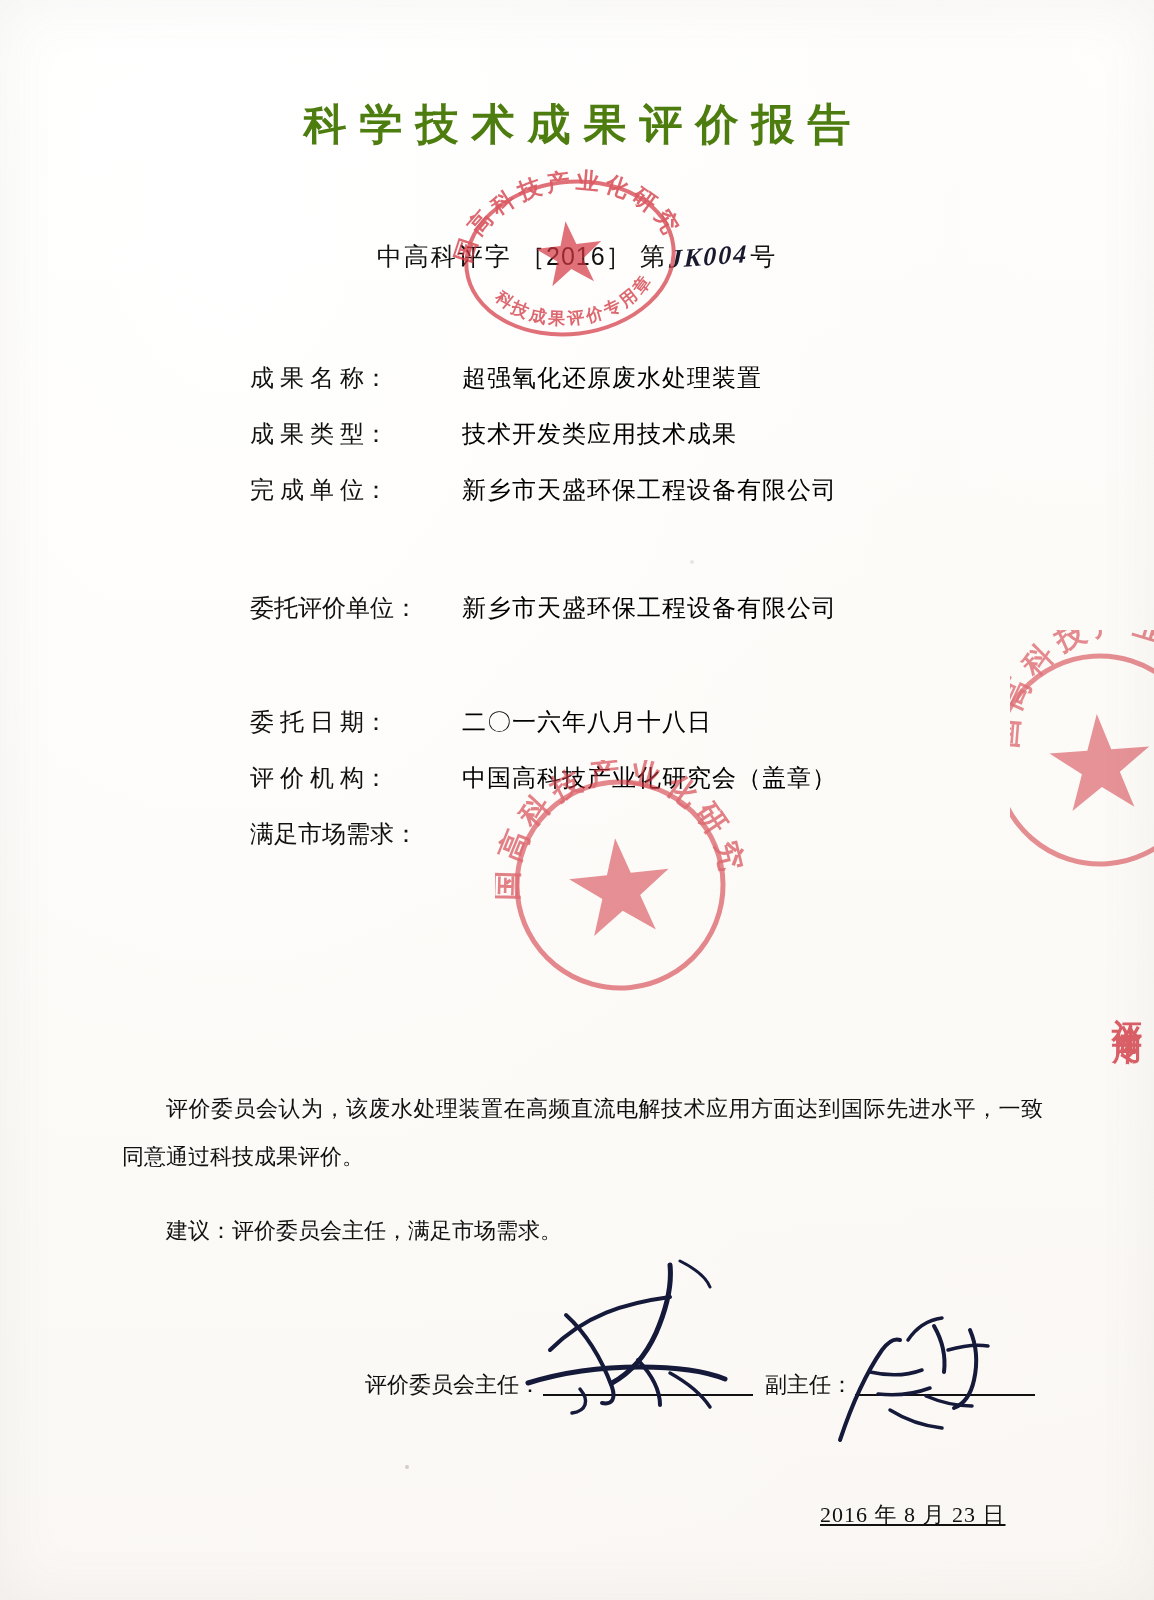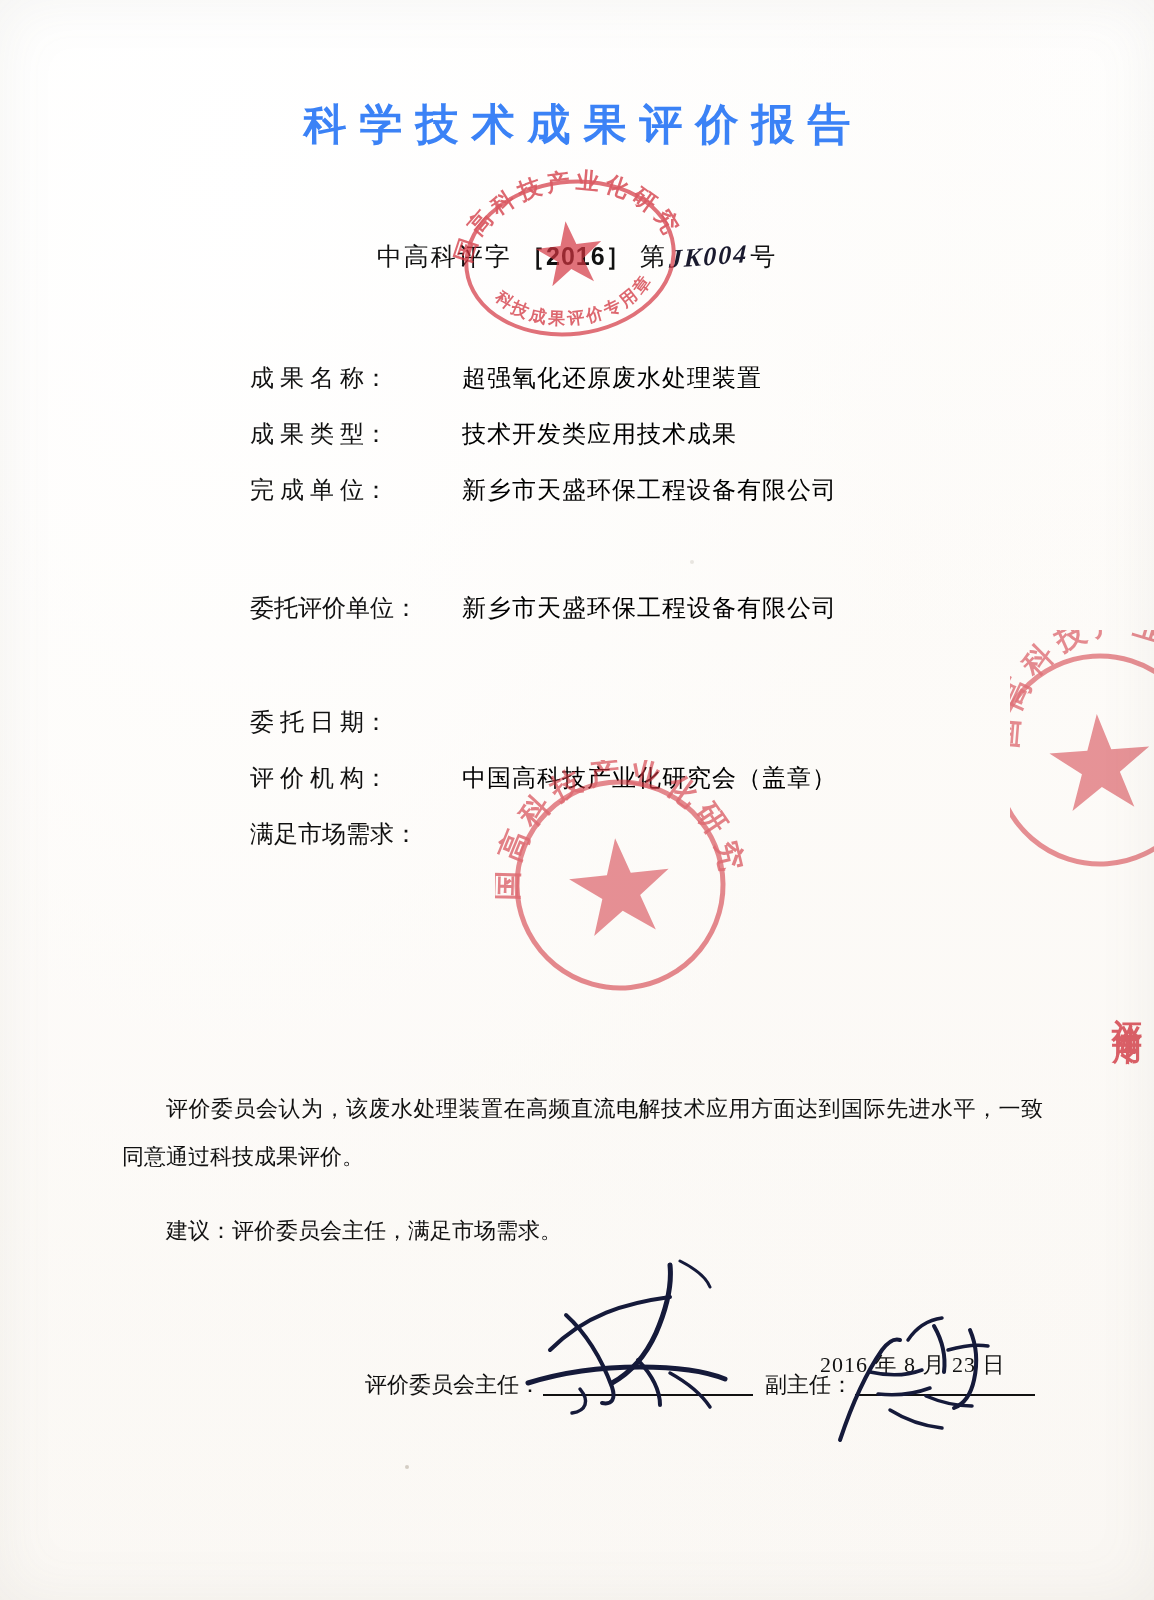--- a/index.html
+++ b/index.html
@@ -40,38 +40,37 @@
     position: absolute;
     top: 96px;
     left: 0;
     width: 100%;
     text-align: center;
     font-family: "Liberation Serif", "DejaVu Serif", serif;
     font-weight: bold;
     font-size: 43px;
     letter-spacing: 13px;
     text-indent: 13px;
-    color: #3b82f6;
+    color: #4d7c0f;
   }
 
   
   .doc-number {
     position: absolute;
     top: 240px;
     left: 0;
     width: 100%;
     text-align: center;
     font-size: 25px;
     letter-spacing: 2px;
     color: #111;
   }
   .doc-number .serial {
     font-family: "Liberation Sans", sans-serif;
     letter-spacing: 1px;
-    font-weight: bold;
   }
   .handwritten-num {
     display: inline-block;
     font-family: "Liberation Serif", serif;
     font-style: italic;
     font-weight: bold;
     font-size: 26px;
     color: #1a1a2e;
     transform: rotate(-4deg) skewX(-6deg);
     margin: 0 2px;
@@ -136,25 +135,26 @@
   .sign-line {
     flex: 0 0 auto;
     border-bottom: 2px solid #111;
     height: 1px;
   }
   .sign-line.a { width: 210px; margin: 0 12px 4px 2px; }
   .sign-line.b { width: 180px; margin: 0 0 4px 2px; }
 
   .sign-date {
     position: absolute;
-    top: 1350px;
+    top: 1500px;
     left: 820px;
     font-size: 22px;
     letter-spacing: 1px;
     color: #111;
+    text-decoration: underline;
   }
 
   
   .stamp {
     position: absolute;
     pointer-events: none;
   }
   .stamp svg { display: block; }
 
   .stamp-top { top: 163px; left: 434px; opacity: 0.82; }
@@ -223,20 +223,21 @@
 
     <div class="field-row">
       <div class="field-label">委托评价单位：</div>
       <div class="field-value">新乡市天盛环保工程设备有限公司</div>
     </div>
 
     <div class="spacer-md"></div>
 
     <div class="field-row">
       <div class="field-label">委 托 日 期：</div>
+      <div class="field-value">二〇一六年八月十八日</div>
     </div>
     <div class="field-row">
       <div class="field-label">评 价 机 构：</div>
       <div class="field-value">中国高科技产业化研究会（盖章）</div>
     </div>
     <div class="field-row">
       <div class="field-label">满足市场需求：</div>
     </div>
   </div>
 

